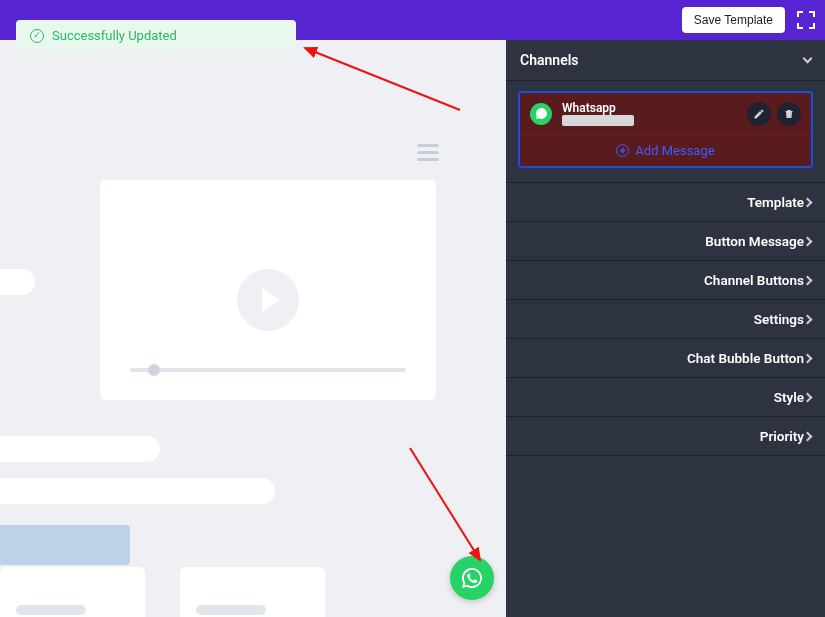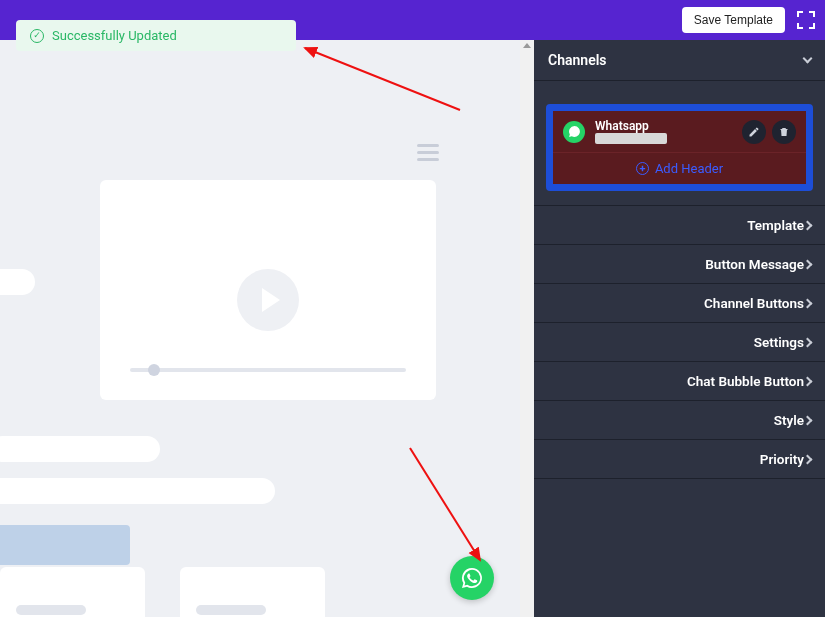--- a/index.html
+++ b/index.html
@@ -129,21 +129,21 @@
     position: absolute; bottom: 17px; right: 40px;
     width: 44px; height: 44px; border-radius: 50%; background: #25d366;
     display: flex; align-items: center; justify-content: center;
     box-shadow: 0 2px 6px rgba(0,0,0,0.2);
     cursor: pointer;
   }
   .wa-fab svg { width: 24px; height: 24px; fill: #fff; }
 
   
   .sidepanel {
-    position: absolute; top: 40px; right: 0; width: 291px; bottom: 0;
+    position: absolute; top: 40px; right: 0; width: 319px; bottom: 0;
     background: #2e3342; color: #fff;
     display: flex; flex-direction: column;
     overflow: hidden;
   }
   .sp-header {
     display: flex; align-items: center; justify-content: space-between;
     padding: 12px 14px;
     font-size: 14px; font-weight: 600;
     border-bottom: 1px solid #1d212c;
     cursor: pointer;
@@ -153,22 +153,22 @@
     transform: rotate(-45deg);
   }
   .chevron.down { transform: rotate(45deg); margin-top: -3px; }
 
   .channels-body {
     background: #2e3342; padding: 10px 12px 14px;
     border-bottom: 1px solid #1d212c;
   }
   .channel-row {
     background: #5a1b1f;
-    border: 7px solid #1d4ed8;
-    border-radius: 4px; overflow: hidden; margin-top: 13px;
+    border: 2px solid #1d4ed8;
+    border-radius: 4px; overflow: hidden;
   }
   .channel-top {
     display: flex; align-items: center; padding: 8px 10px; gap: 10px;
   }
   .wa-mini {
     width: 22px; height: 22px; border-radius: 50%; background: #25d366;
     display: flex; align-items: center; justify-content: center;
   }
   .wa-mini svg { width: 13px; height: 13px; fill: #fff; }
   .ch-name { font-size: 12px; font-weight: 600; }
@@ -284,21 +284,21 @@
           </div>
           <div class="ch-icon-btn">
             <svg viewBox="0 0 24 24">
                 <path d="M6 7h12l-1 13H7L6 7zm3-3h6l1 2H8l1-2zM4 6h16v1H4z"></path>
               </svg>
           </div>
         </div>
       </div>
       <div class="add-channel">
         <span class="plus-circ">+</span>
-        <span>Add Header</span>
+        <span>Add Message</span>
       </div>
     </div>
   </div>
 
   <div id="sections-container">
       <div class="sp-item">
         <span>Template</span>
         <span class="chevron"></span>
       </div>
       <div class="sp-item">

